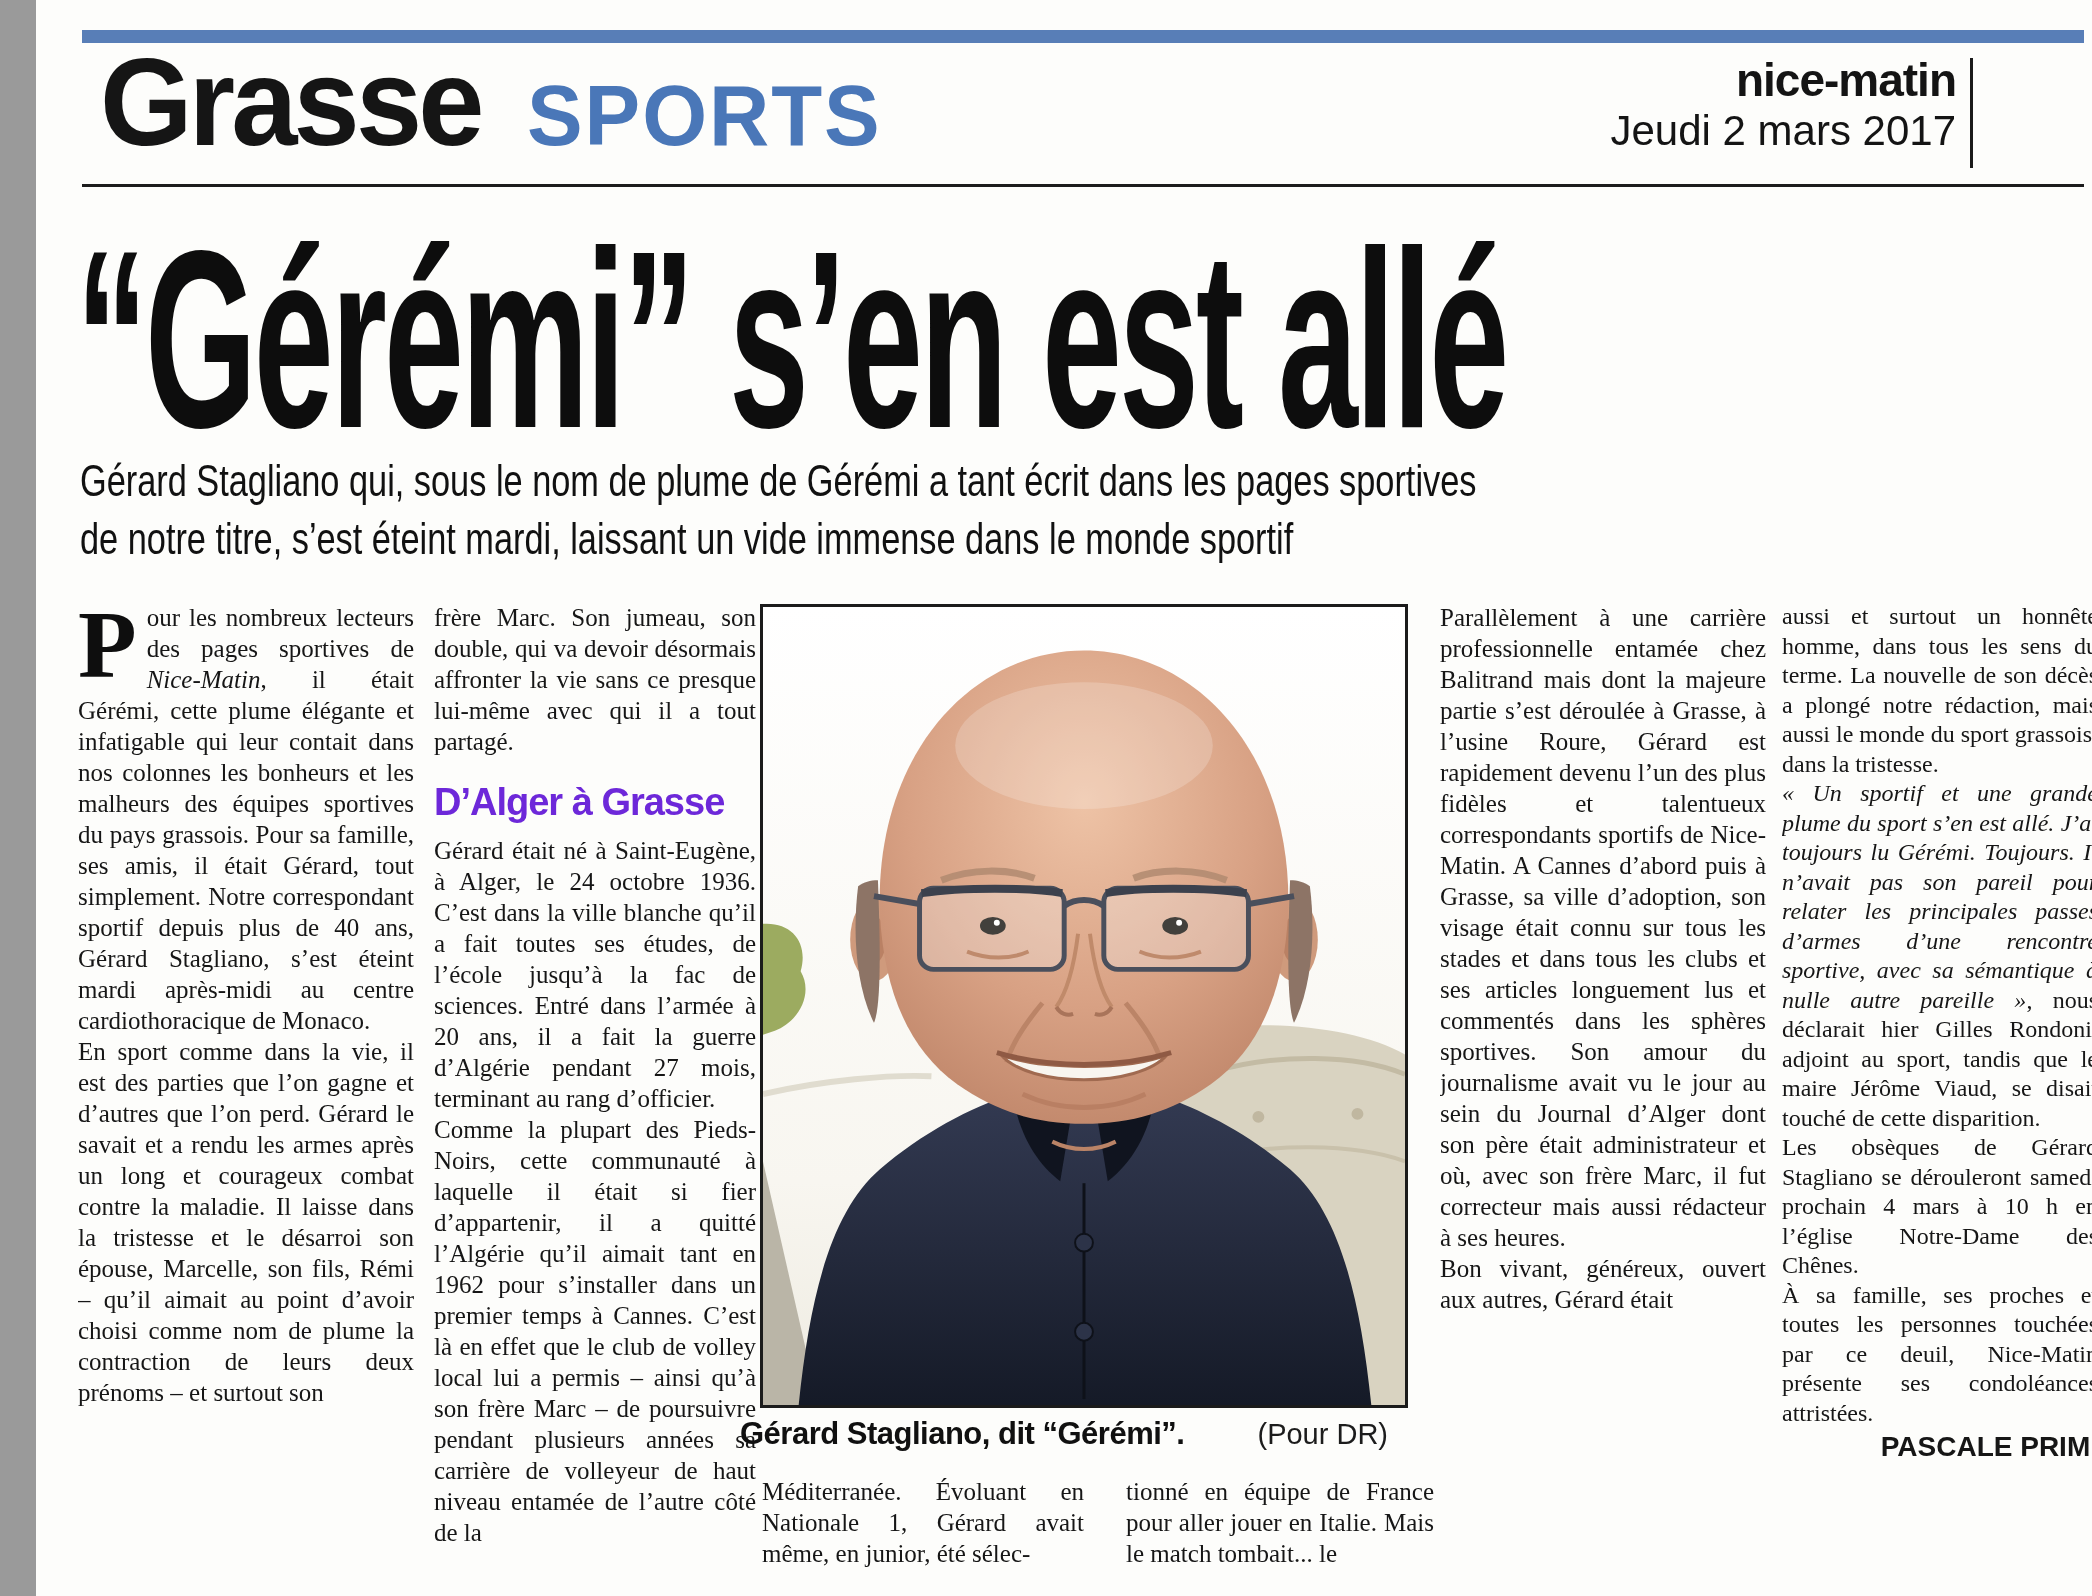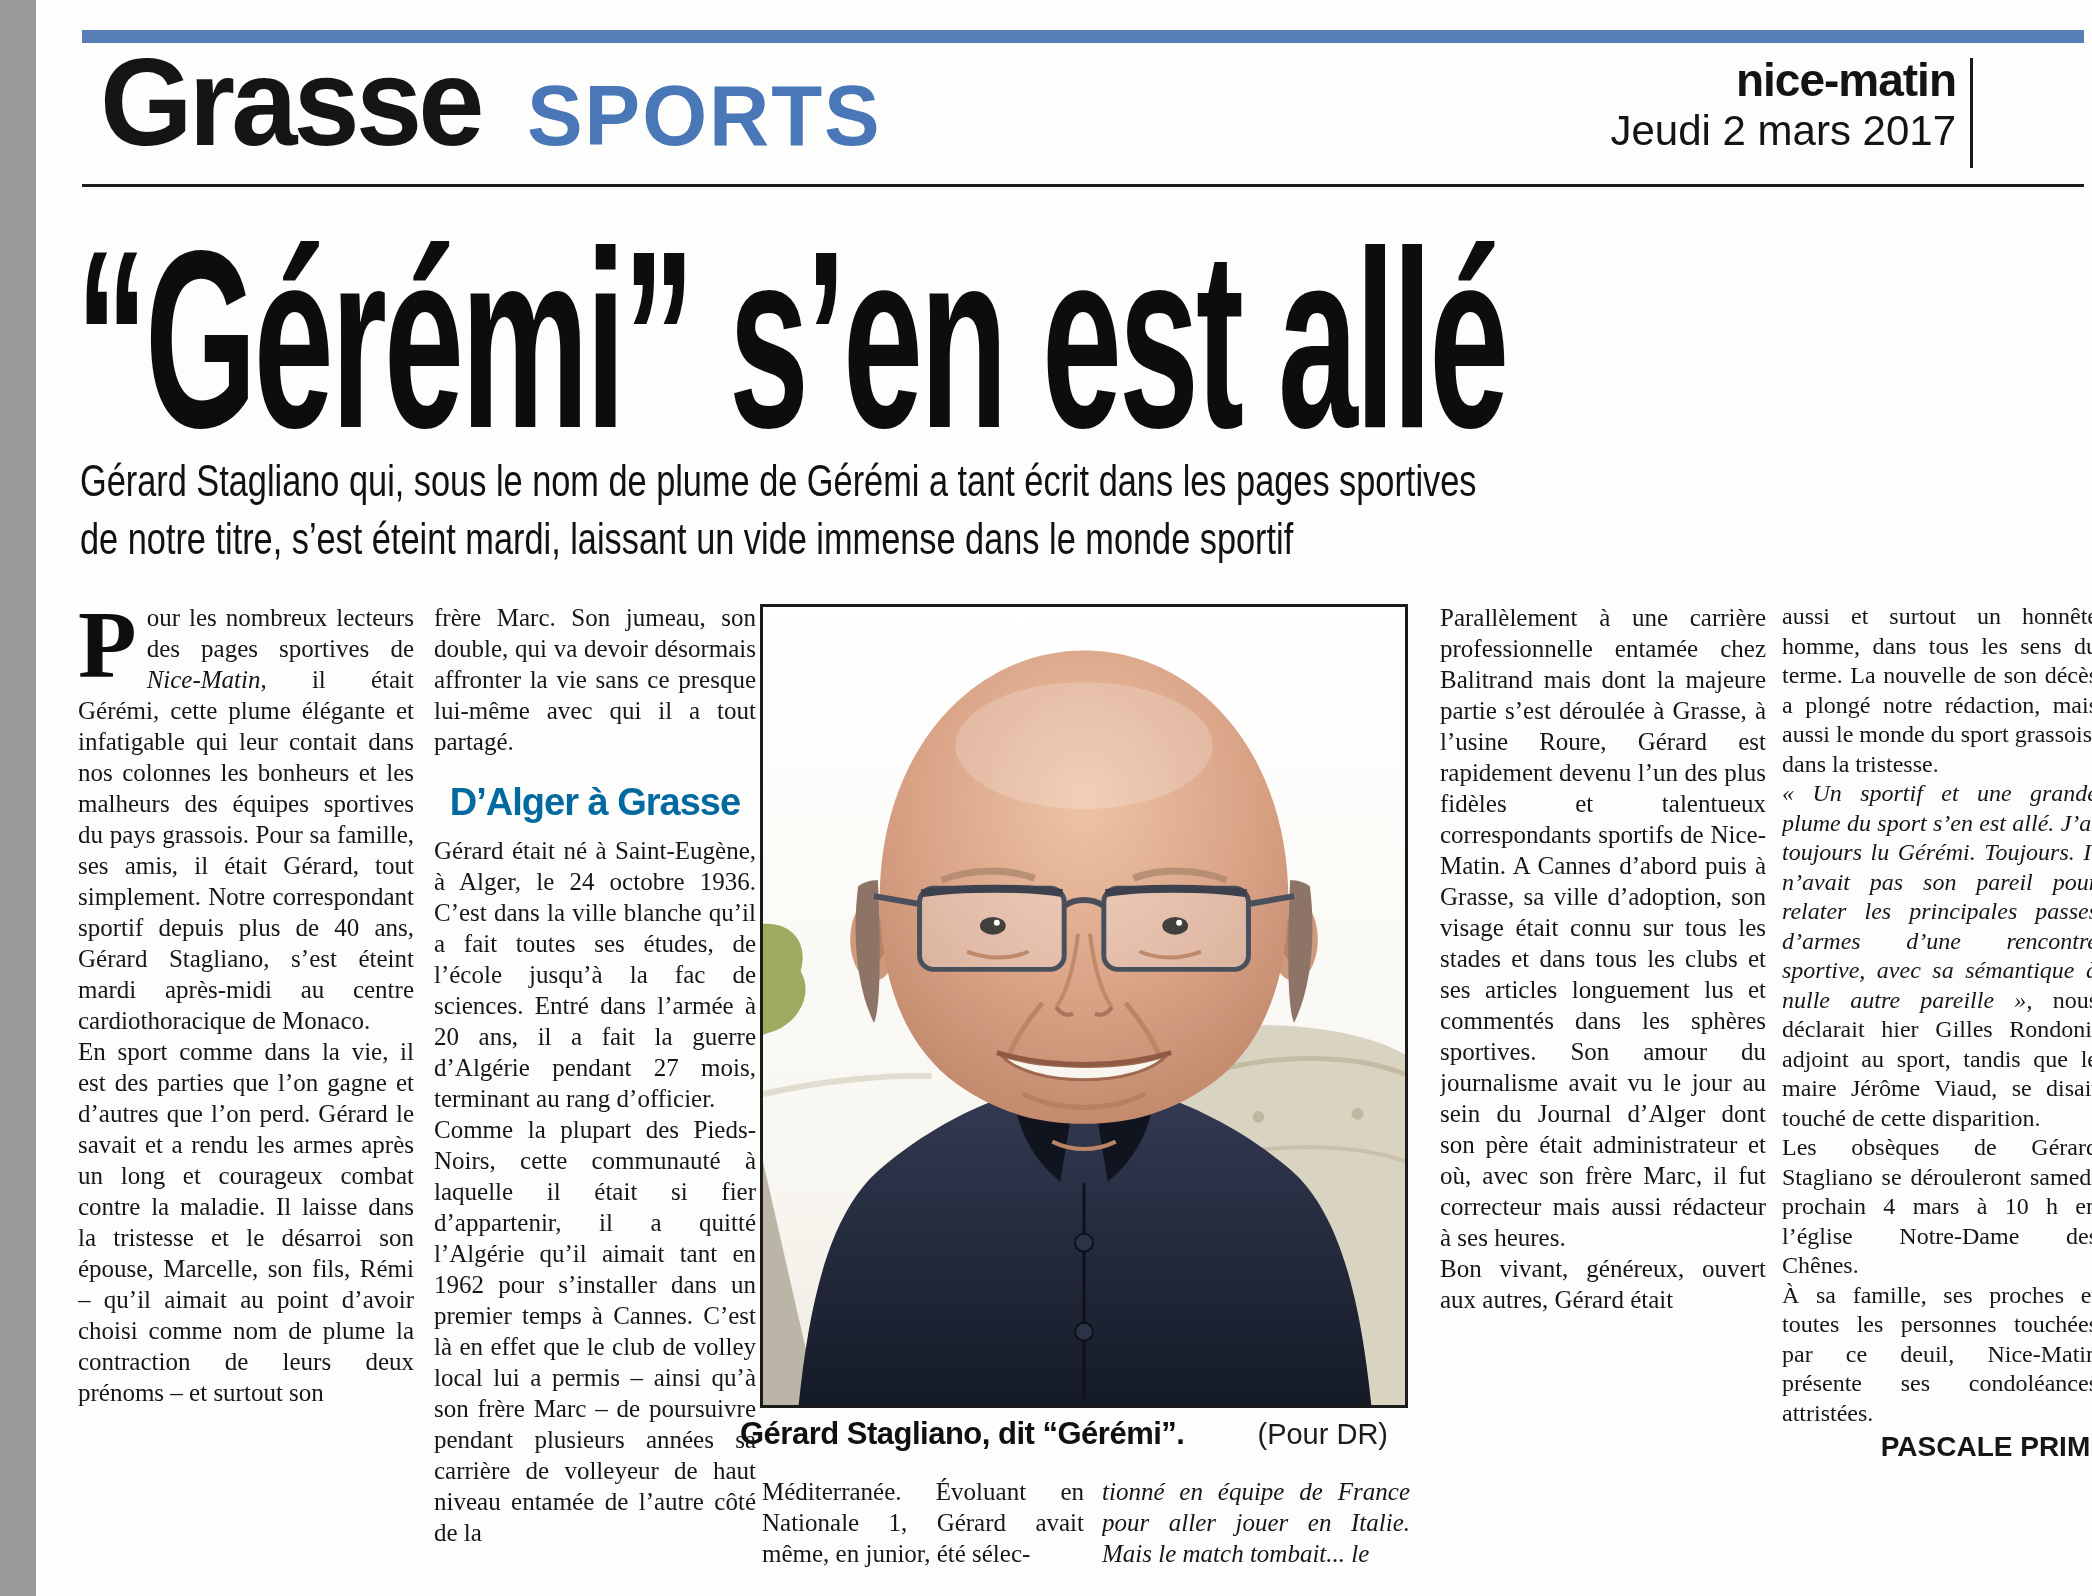--- a/index.html
+++ b/index.html
@@ -37,38 +37,38 @@
              text-align:justify; overflow:hidden; height:990px;
              -webkit-hyphens:auto; hyphens:auto; }
   .bodycol p { margin:0; }
   .col1 { left:42px;  width:336px; }
   .col2 { left:398px; width:322px; }
   .col4 { left:1404px; width:326px; }
   .col5 { left:1746px; width:316px; font-size:24px; line-height:29.5px; height:992px; }
   .dropcap { float:left; font-weight:700; font-size:96px; line-height:78px; padding:4px 10px 0 0; color:#0e0e0e; }
   .ital { font-style:italic; }
   .subhead { font-family:"Liberation Sans", sans-serif; font-weight:700;
-             font-size:38px; line-height:42px; letter-spacing:-1px; color:#0369a1;
-             margin:24px 0 12px; text-align:center; }
+             font-size:38px; line-height:42px; letter-spacing:-1px; color:#6d28d9;
+             margin:24px 0 12px; text-align:left; }
   .byline { font-family:"Liberation Sans", sans-serif; font-weight:700;
             font-size:28px; text-align:right; margin-top:4px; letter-spacing:0; }
   
   .photo-frame { position:absolute; left:724px; top:604px; width:648px; height:804px;
                  border:3px solid #1b1b1b; background:#fff; }
   .photo-frame svg { display:block; width:100%; height:100%; }
   .caption-row { position:absolute; left:704px; top:1416px; width:648px;
                  display:flex; justify-content:space-between; align-items:baseline;
                  font-family:"Liberation Sans", sans-serif; }
   .caption { font-weight:700; font-size:31px; letter-spacing:-0.5px; color:#101010; }
   .credit  { font-weight:400; font-size:29px; color:#1c1c1c; }
   .subcol { position:absolute; top:1476px; height:118px; overflow:hidden;
             font-size:25px; line-height:31px; text-align:justify;
             -webkit-hyphens:auto; hyphens:auto; }
   .subcol-left  { left:726px;  width:322px; }
-  .subcol-right { left:1066px; width:308px;font-style:italic; }
+  .subcol-right { left:1090px; width:308px; }
 </style>
 </head>
 <body>
 
 <div class="page">
 
   <div class="topbar"></div>
   <div class="brand-row">
     <span class="brand-section">Grasse</span>
     <span class="brand-sports">SPORTS</span>

